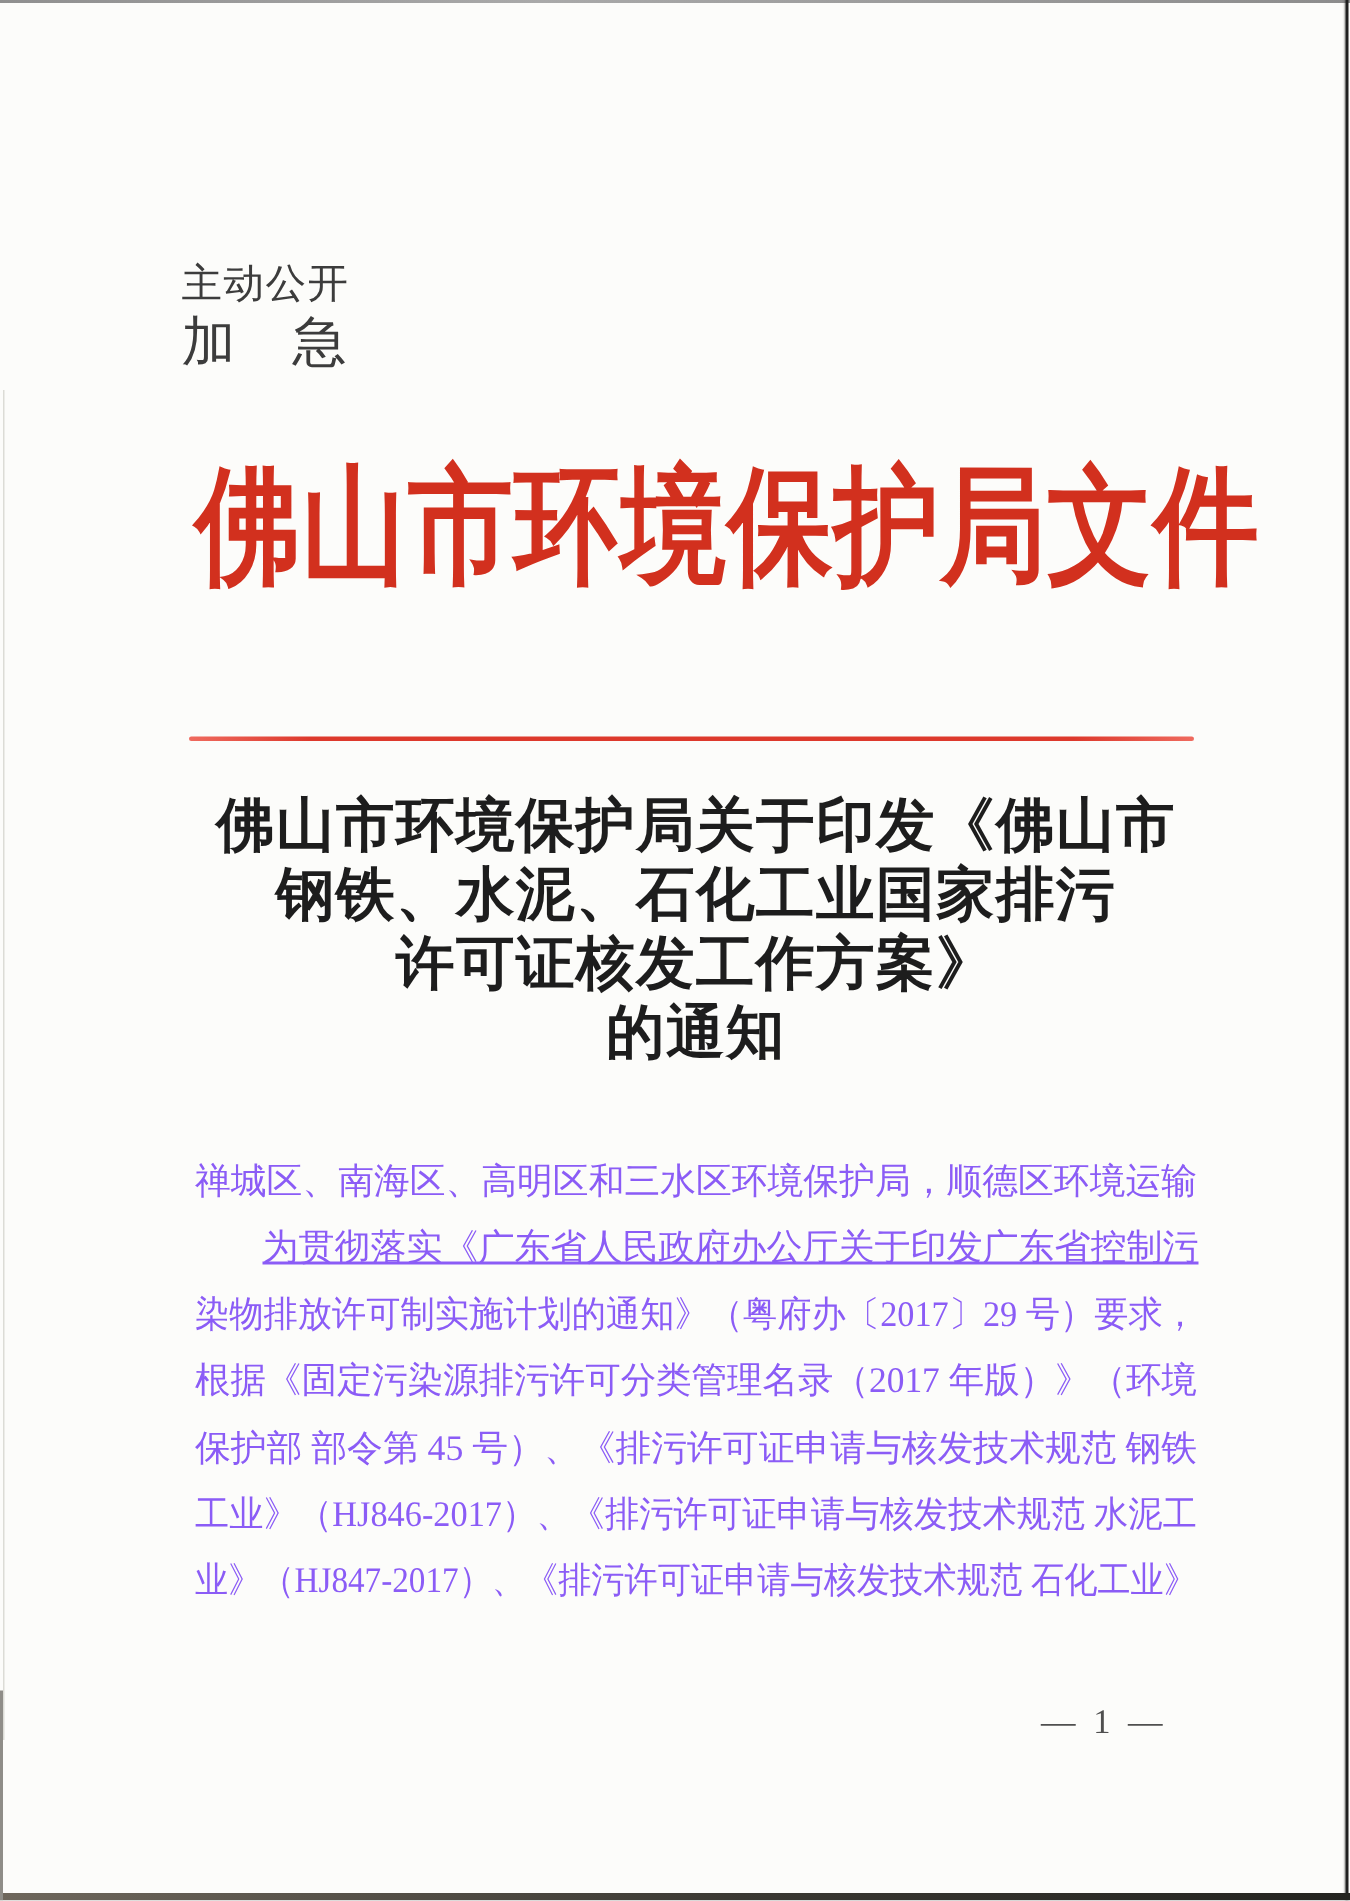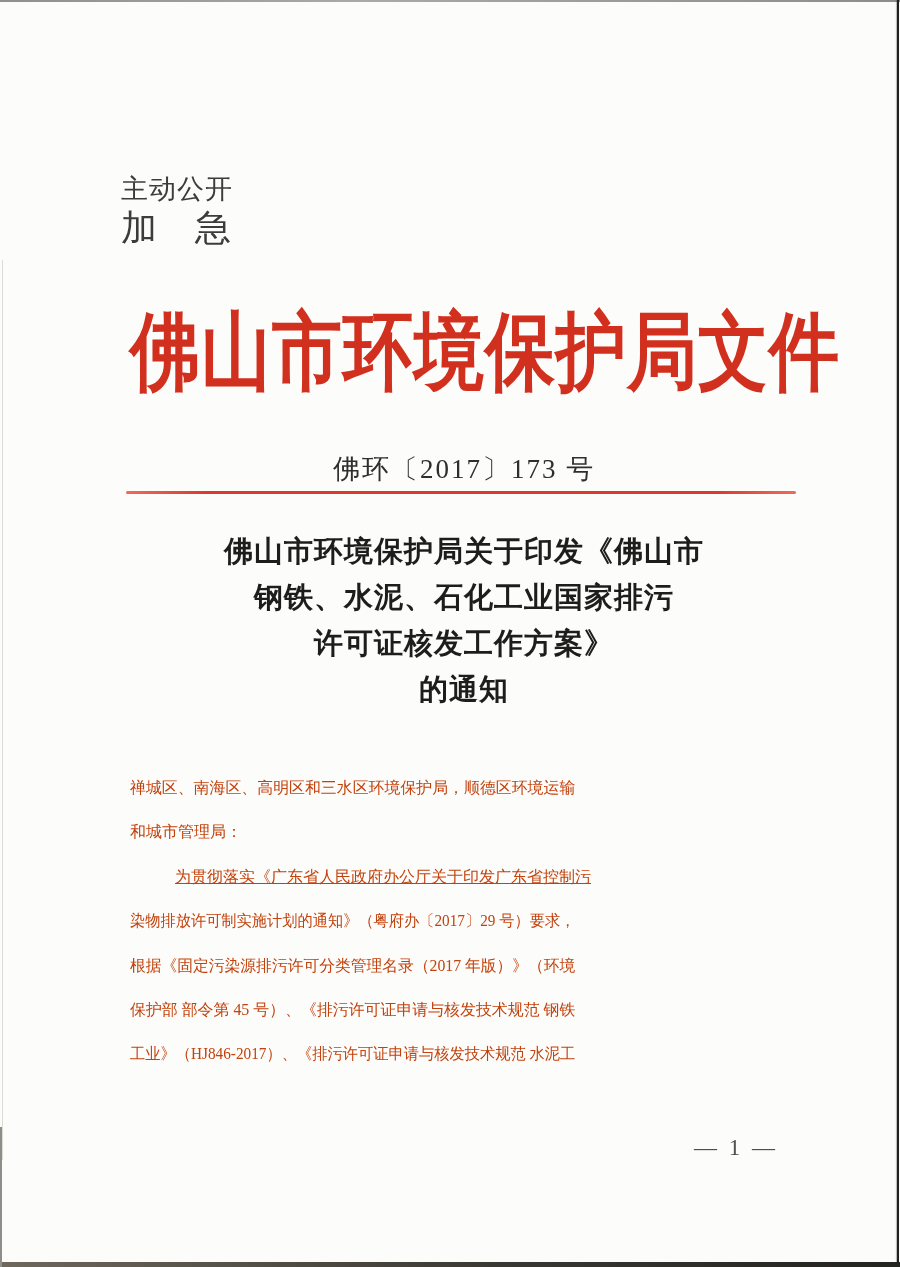--- a/index.html
+++ b/index.html
@@ -43,26 +43,26 @@
     position:absolute;left:0;top:451px;width:668px;
     text-align:center;font-size:27px;color:#2e2e2e;letter-spacing:2px;
   }
   .red-divider{
     position:absolute;left:-4px;top:491px;width:670px;height:3px;
     background:linear-gradient(to right,#ef6a5e,#dd392c 12%,#dd392c 88%,#ef6a5e);
     border-radius:2px;
   }
   .notice-title{
     position:absolute;left:0;top:528px;width:668px;
-    text-align:center;font-size:29px;font-weight:bold;
+    text-align:center;font-size:39px;font-weight:bold;
     line-height:46px;color:#1d1d1d;letter-spacing:1px;
   }
   .body-block{
     position:absolute;left:0;top:766px;width:668px;
-    font-size:16px;color:#c2410c;
+    font-size:24px;color:#8b5cf6;
   }
   .body-line{height:44.4px;line-height:44.4px;white-space:nowrap;}
   .body-line .line-text{display:inline-block;white-space:nowrap;}
   .indent .line-text{margin-left:45px;text-decoration:underline;}
   .page-number{
     position:absolute;left:660px;top:1135px;width:150px;
     text-align:center;font-size:23px;color:#4f4f4f;
     letter-spacing:1px;word-spacing:4px;white-space:nowrap;
   }
 </style>
@@ -77,52 +77,51 @@
   <div class="edge-left-low"></div>
   <div class="edge-left-faint"></div>
 
   <div class="classification">主动公开</div>
   <div class="urgency">加　急</div>
 
   <div class="content-col">
 
     <div class="letterhead">佛山市环境保护局文件</div>
 
-    <div class="ref-number">佛环〔2017〕173 号</div>
 
     <div class="red-divider"></div>
 
     <div class="notice-title">
       <div>佛山市环境保护局关于印发《佛山市</div>
       <div>钢铁、水泥、石化工业国家排污</div>
       <div>许可证核发工作方案》</div>
       <div>的通知</div>
     </div>
 
     <div class="body-block">
       <div class="body-line">
         <span class="line-text" style="transform-origin: 0px 50%; transform: scaleX(0.994048);">禅城区、南海区、高明区和三水区环境保护局，顺德区环境运输</span>
-      </div>
-      <div class="body-line">
-        <span class="line-text">和城市管理局：</span>
       </div>
       <div class="body-line indent">
         <span class="line-text">为贯彻落实《广东省人民政府办公厅关于印发广东省控制污</span>
       </div>
       <div class="body-line">
         <span class="line-text" style="transform-origin: 0px 50%; transform: scaleX(0.951567);">染物排放许可制实施计划的通知》（粤府办〔2017〕29 号）要求，</span>
       </div>
       <div class="body-line">
         <span class="line-text" style="transform-origin: 0px 50%; transform: scaleX(0.985251);">根据《固定污染源排污许可分类管理名录（2017 年版）》（环境</span>
       </div>
       <div class="body-line">
         <span class="line-text" style="transform-origin: 0px 50%; transform: scaleX(0.994048);">保护部 部令第 45 号）、《排污许可证申请与核发技术规范 钢铁</span>
       </div>
       <div class="body-line">
         <span class="line-text" style="transform-origin: 0px 50%; transform: scaleX(0.953371);">工业》（HJ846-2017）、《排污许可证申请与核发技术规范 水泥工</span>
       </div>
+      <div class="body-line">
+        <span class="line-text" style="transform-origin: 0px 50%; transform: scaleX(0.921797);">业》（HJ847-2017）、《排污许可证申请与核发技术规范 石化工业》</span>
+      </div>
     </div>
 
   </div>
 
   <div class="page-number">— 1 —</div>
 
 </div>
 
 </body></html>

